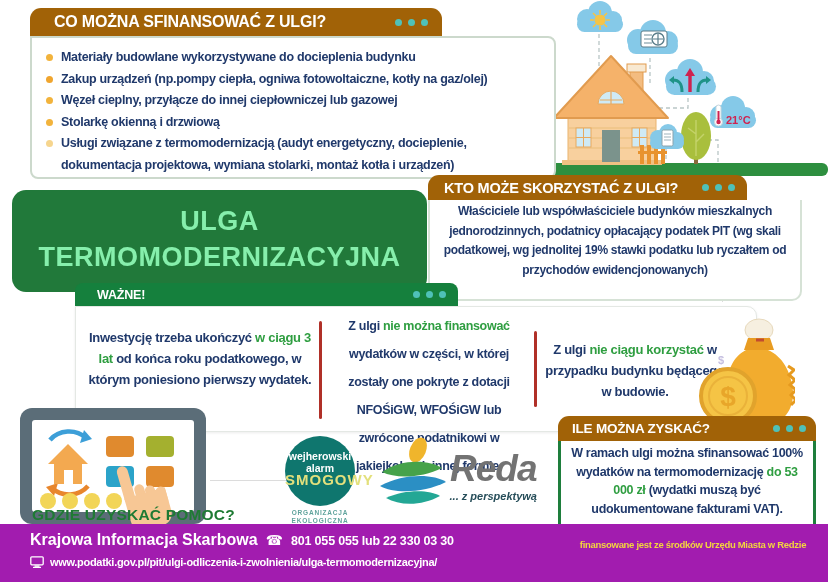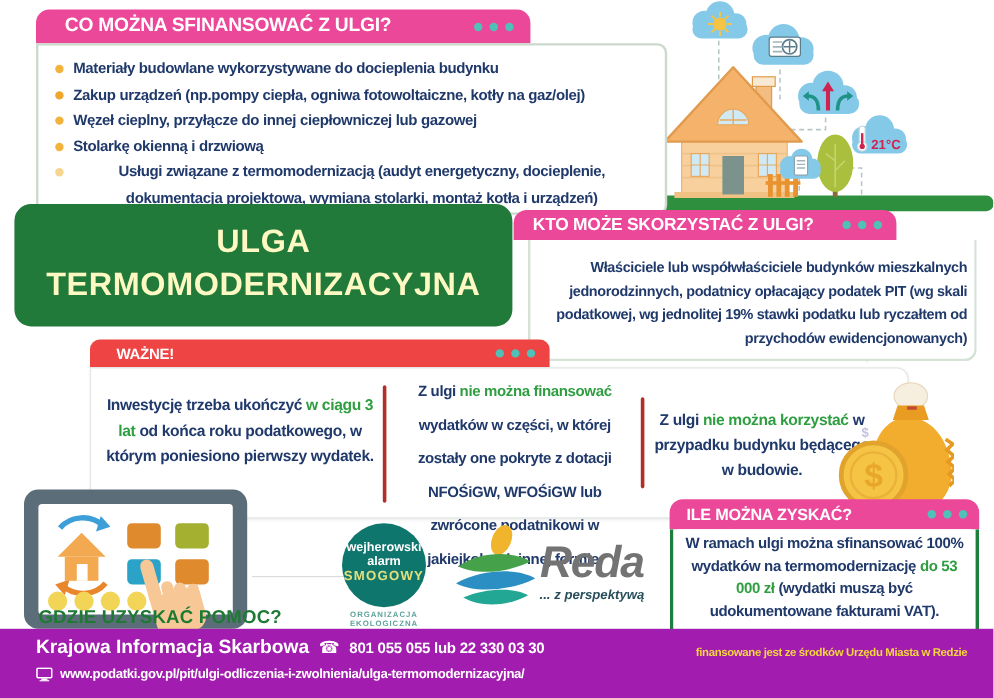--- a/index.html
+++ b/index.html
@@ -7,52 +7,52 @@
     width:828px;height:582px;position:relative;overflow:hidden;
     background:#ffffff;
     font-family:"Liberation Sans","DejaVu Sans",sans-serif;
     -webkit-font-smoothing:antialiased;
   }
   .abs{position:absolute;}
   
   .hdr{
     position:absolute;display:flex;align-items:center;
     color:#ffffff;font-weight:bold;letter-spacing:-0.2px;
-    background:#ec4899;border-radius:11px 11px 0 0;
+    background:#a16207;border-radius:11px 11px 0 0;
     box-sizing:border-box;
   }
-  .hdr.red{background:#ef4444;}
+  .hdr.red{background:#15803d;}
   .dots{margin-left:auto;display:flex;gap:6px;align-items:center;}
   .dots i{width:7px;height:7px;border-radius:50%;background:#4fc1b8;display:block;}
   
   .panel{
     position:absolute;background:#ffffff;box-sizing:border-box;
     color:#20396b;font-weight:bold;letter-spacing:-0.3px;
   }
   .green-accent{color:#2f9e41;}
   
   #financing-body{border:2px solid #ccd9cc;border-radius:0 8px 8px 8px;}
-  #financing-body ul{list-style:none;margin:0;padding:9px 12px 6px 14px;text-align:center;}
+  #financing-body ul{list-style:none;margin:0;padding:9px 12px 6px 14px;}
   #financing-body li{display:flex;gap:8px;font-size:12.5px;line-height:21.5px;color:#20396b;}
   #financing-body .bullet{flex:0 0 7px;width:7px;height:7px;border-radius:50%;background:#f2b33c;margin-top:7px;}
   #financing-body li:nth-child(2) .bullet{background:#f0a52e;}
   #financing-body li:nth-child(5) .bullet{background:#f6d58e;}
   
   #main-title{
-    position:absolute;left:12px;top:170px;width:415px;height:102px;
-    background:#21793a;border-radius:14px;color:#fef9c3;text-align:center;
+    position:absolute;left:12px;top:190px;width:415px;height:102px;
+    background:#21793a;border-radius:14px;color:#86efac;text-align:center;
     font-weight:bold;letter-spacing:.5px;
   }
   #main-title .t1{font-size:27px;margin-top:13px;line-height:36px;}
   #main-title .t2{font-size:27px;line-height:36px;}
   
   #who-body{
     left:428px;top:200px;width:374px;height:101px;
     border:2px solid #d6e2d6;border-top:none;border-radius:0 0 10px 10px;
-    text-align:right;font-size:12px;line-height:19.5px;padding:14px 6px;margin-left:12px;
+    text-align:center;font-size:12px;line-height:19.5px;padding:2px 6px;
   }
   
   #important-body{
     left:75px;top:306px;width:682px;height:126px;
     border:1px solid #e4e8e4;border-radius:0 10px 10px 10px;
     box-shadow:0 1px 3px rgba(0,0,0,.08);
   }
   .imp-col{position:absolute;text-align:center;}
   .vdiv{position:absolute;width:3px;background:#b03028;border-radius:2px;}
   
@@ -66,21 +66,21 @@
     position:absolute;left:32px;top:506px;color:#1e7a33;
     font-weight:bold;font-size:15.5px;letter-spacing:.2px;
   }
   
   #smog-logo{
     position:absolute;left:285px;top:436px;width:70px;height:70px;border-radius:50%;
     background:#0f766e;color:#fff;text-align:center;font-weight:bold;
   }
   #smog-logo .l1{font-size:10.5px;margin-top:14px;line-height:12px;}
   #smog-logo .l2{font-size:10.5px;line-height:12px;}
-  #smog-logo .l3{font-size:11px;letter-spacing:1px;color:#e3e07c;line-height:12px;}
+  #smog-logo .l3{font-size:15px;letter-spacing:1px;color:#e3e07c;line-height:12px;}
   #smog-caption{
     position:absolute;left:277px;top:509px;width:86px;text-align:center;
     color:#5fa39c;font-size:6.5px;font-weight:bold;letter-spacing:.8px;line-height:7.5px;
   }
   #reda-name{
     position:absolute;left:450px;top:448px;color:#737373;
     font-size:37px;font-weight:bold;font-style:italic;letter-spacing:-1px;
   }
   #reda-tagline{
     position:absolute;left:433px;top:490px;width:104px;text-align:right;
@@ -277,21 +277,21 @@
 <div class="panel" id="important-body">
   <div class="imp-col" style="left:10px;top:20px;width:228px;font-size:13px;line-height:21px;">
     <span>Inwestycję trzeba ukończyć </span><span class="green-accent">w ciągu 3 lat</span><span> od końca roku podatkowego, w którym poniesiono pierwszy wydatek.</span>
   </div>
   <div class="vdiv" style="left:243px;top:14px;height:98px;"></div>
   <div class="imp-col" style="left:252px;top:5px;width:202px;font-size:12.5px;line-height:28px;">
     <span>Z ulgi </span><span class="green-accent">nie można finansować</span><span> wydatków w części, w której zostały one pokryte z dotacji NFOŚiGW, WFOŚiGW lub zwrócone podatnikowi w jakiejkolwiek innej formie.</span>
   </div>
   <div class="vdiv" style="left:458px;top:24px;height:76px;"></div>
   <div class="imp-col" style="left:466px;top:32px;width:186px;font-size:13px;line-height:21px;">
-    <span>Z ulgi </span><span class="green-accent">nie można korzystać</span><span> w przypadku budynku będącego w budowie.</span>
+    <span>Z ulgi </span><span class="green-accent">nie ciągu korzystać</span><span> w przypadku budynku będącego w budowie.</span>
   </div>
 </div>
 
 <svg class="abs" style="left:690px;top:300px;" width="105" height="132" viewBox="0 0 105 132">
   <text x="28" y="64" font-size="11" font-weight="bold" fill="#c5bfe0" font-family="Liberation Sans, DejaVu Sans, sans-serif">$</text>
   <g>
     <ellipse cx="69" cy="30" rx="14" ry="11" fill="#f6efe0" stroke="#e7d9bc"></ellipse>
     <path d="M58 38 L80 38 L84 50 L54 50 Z" fill="#e89c22"></path>
     <path d="M66 40 h8" stroke="#c24b2f" stroke-width="3"></path>
     <path d="M56 50 C 40 58 35 78 37 97 C 39 117 58 127 77 125 C 95 123 104 108 103 91 C 101 71 92 56 78 50 Z" fill="#f2ac2e"></path>

